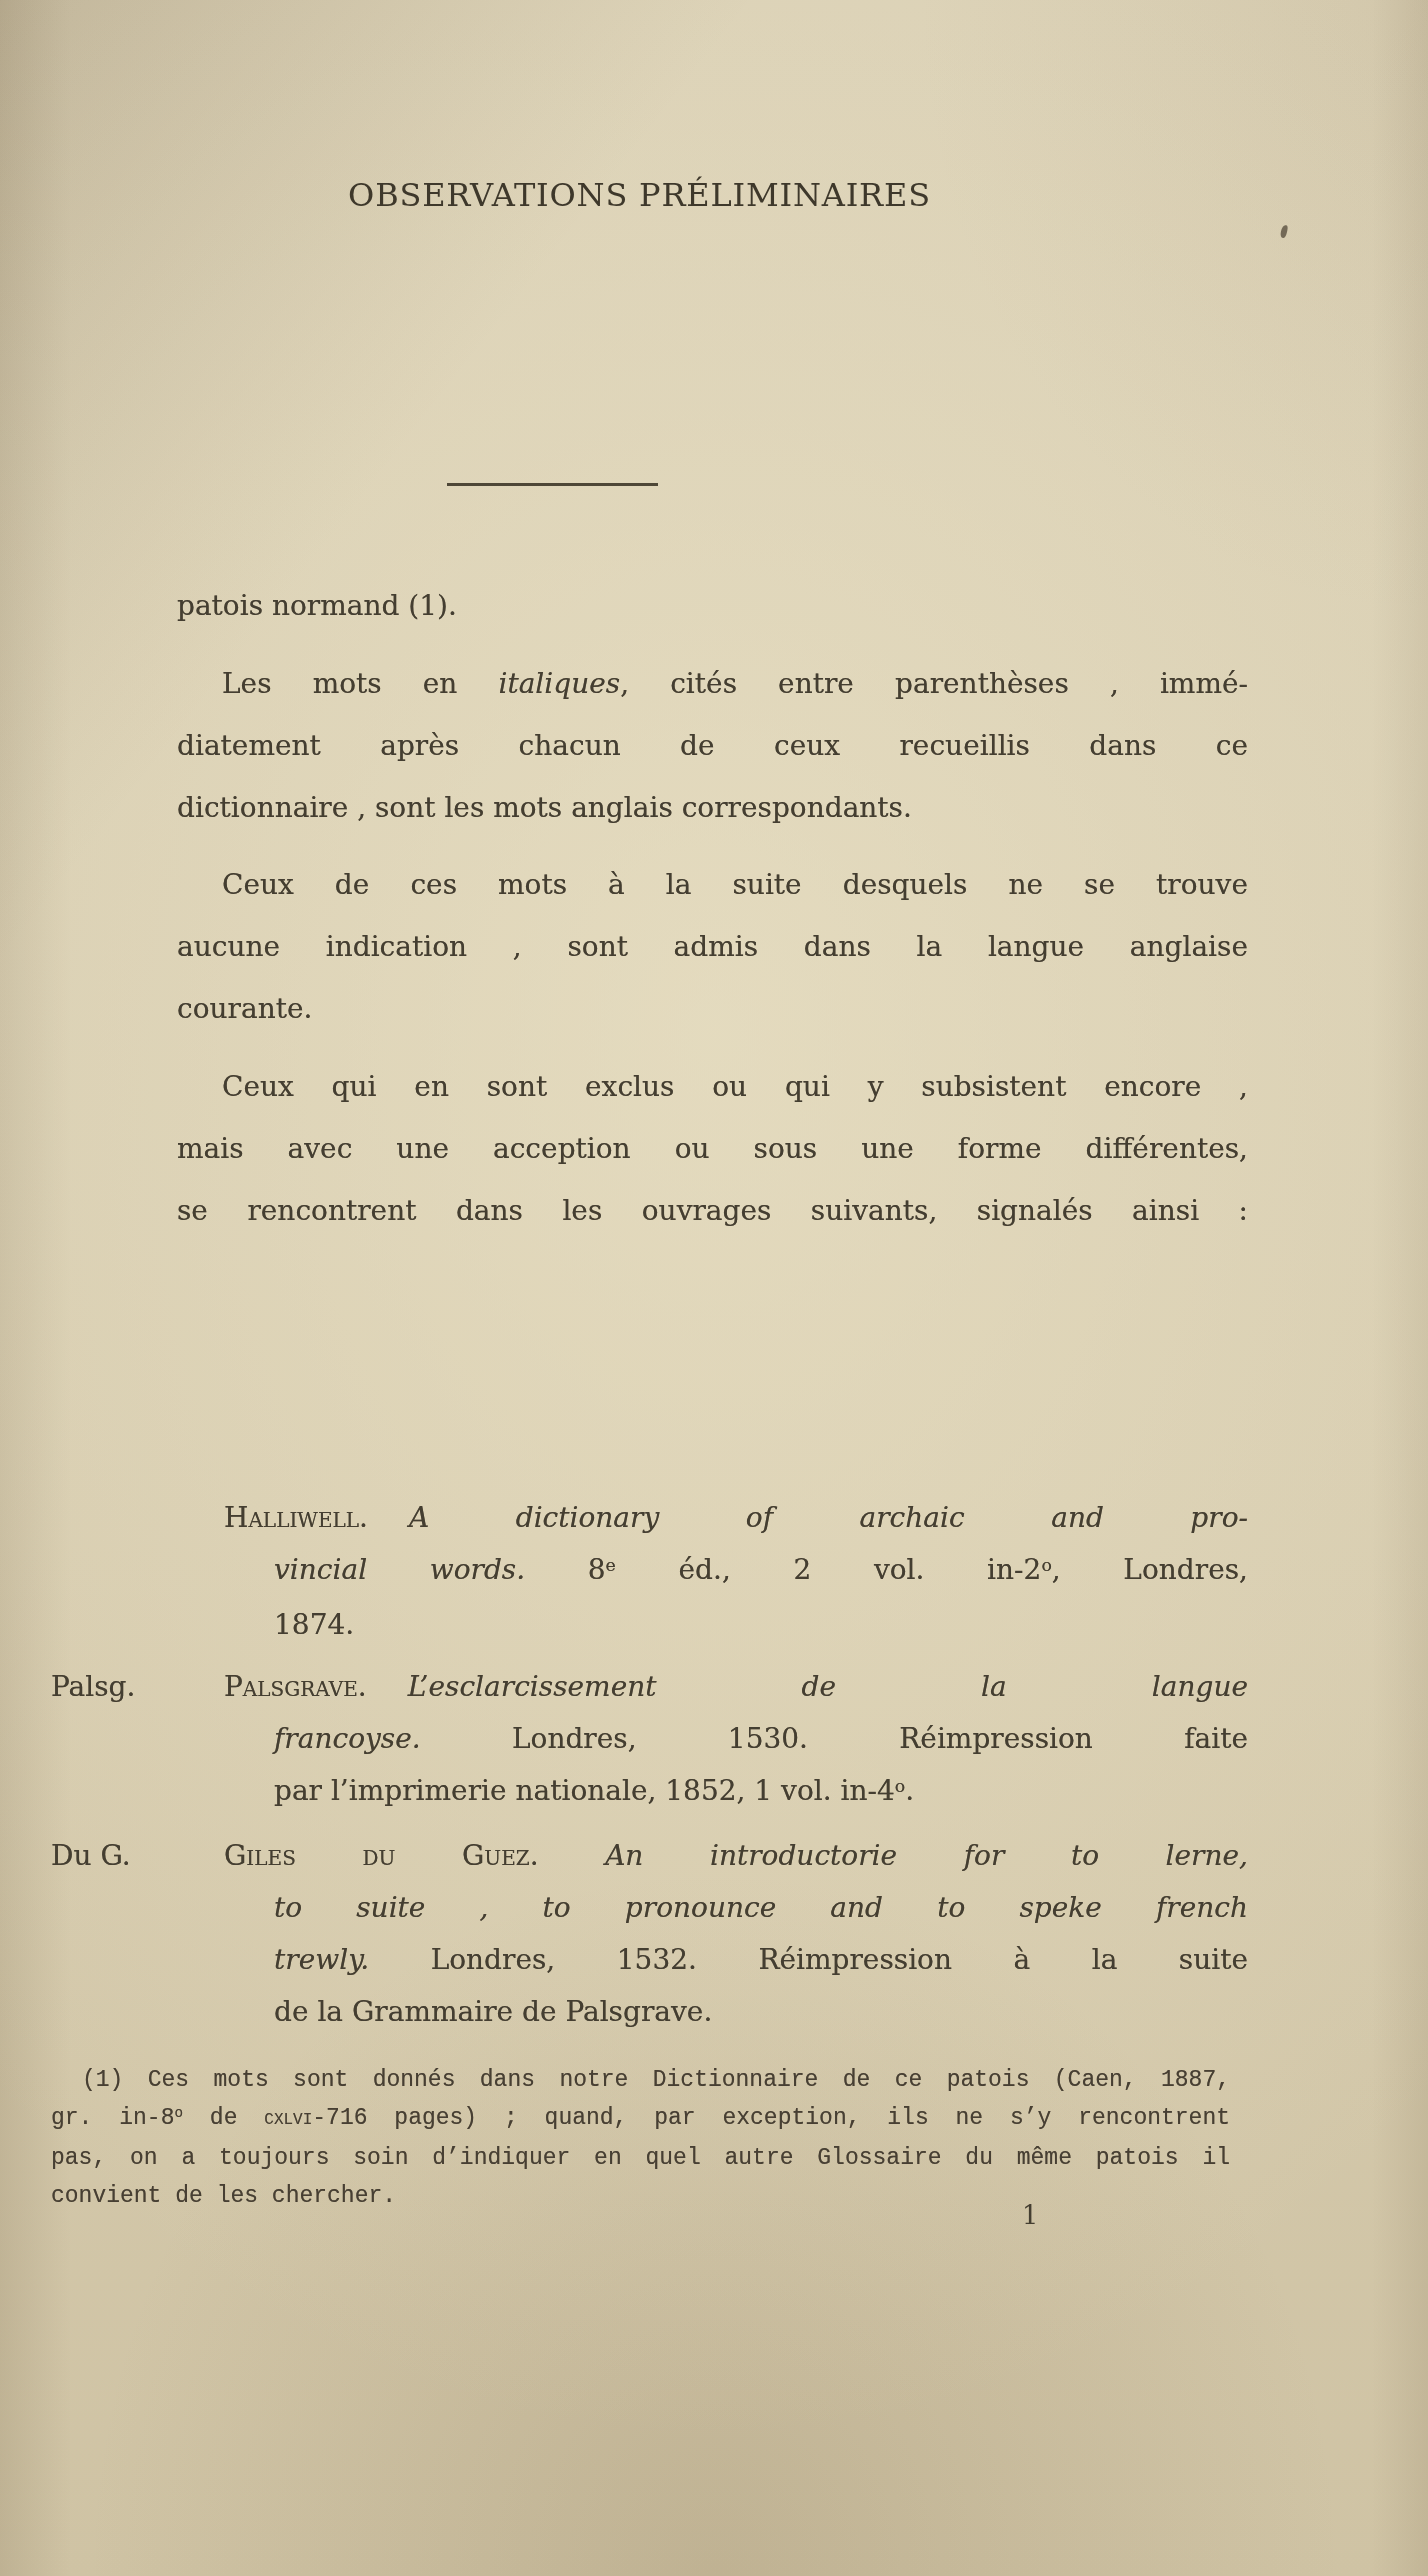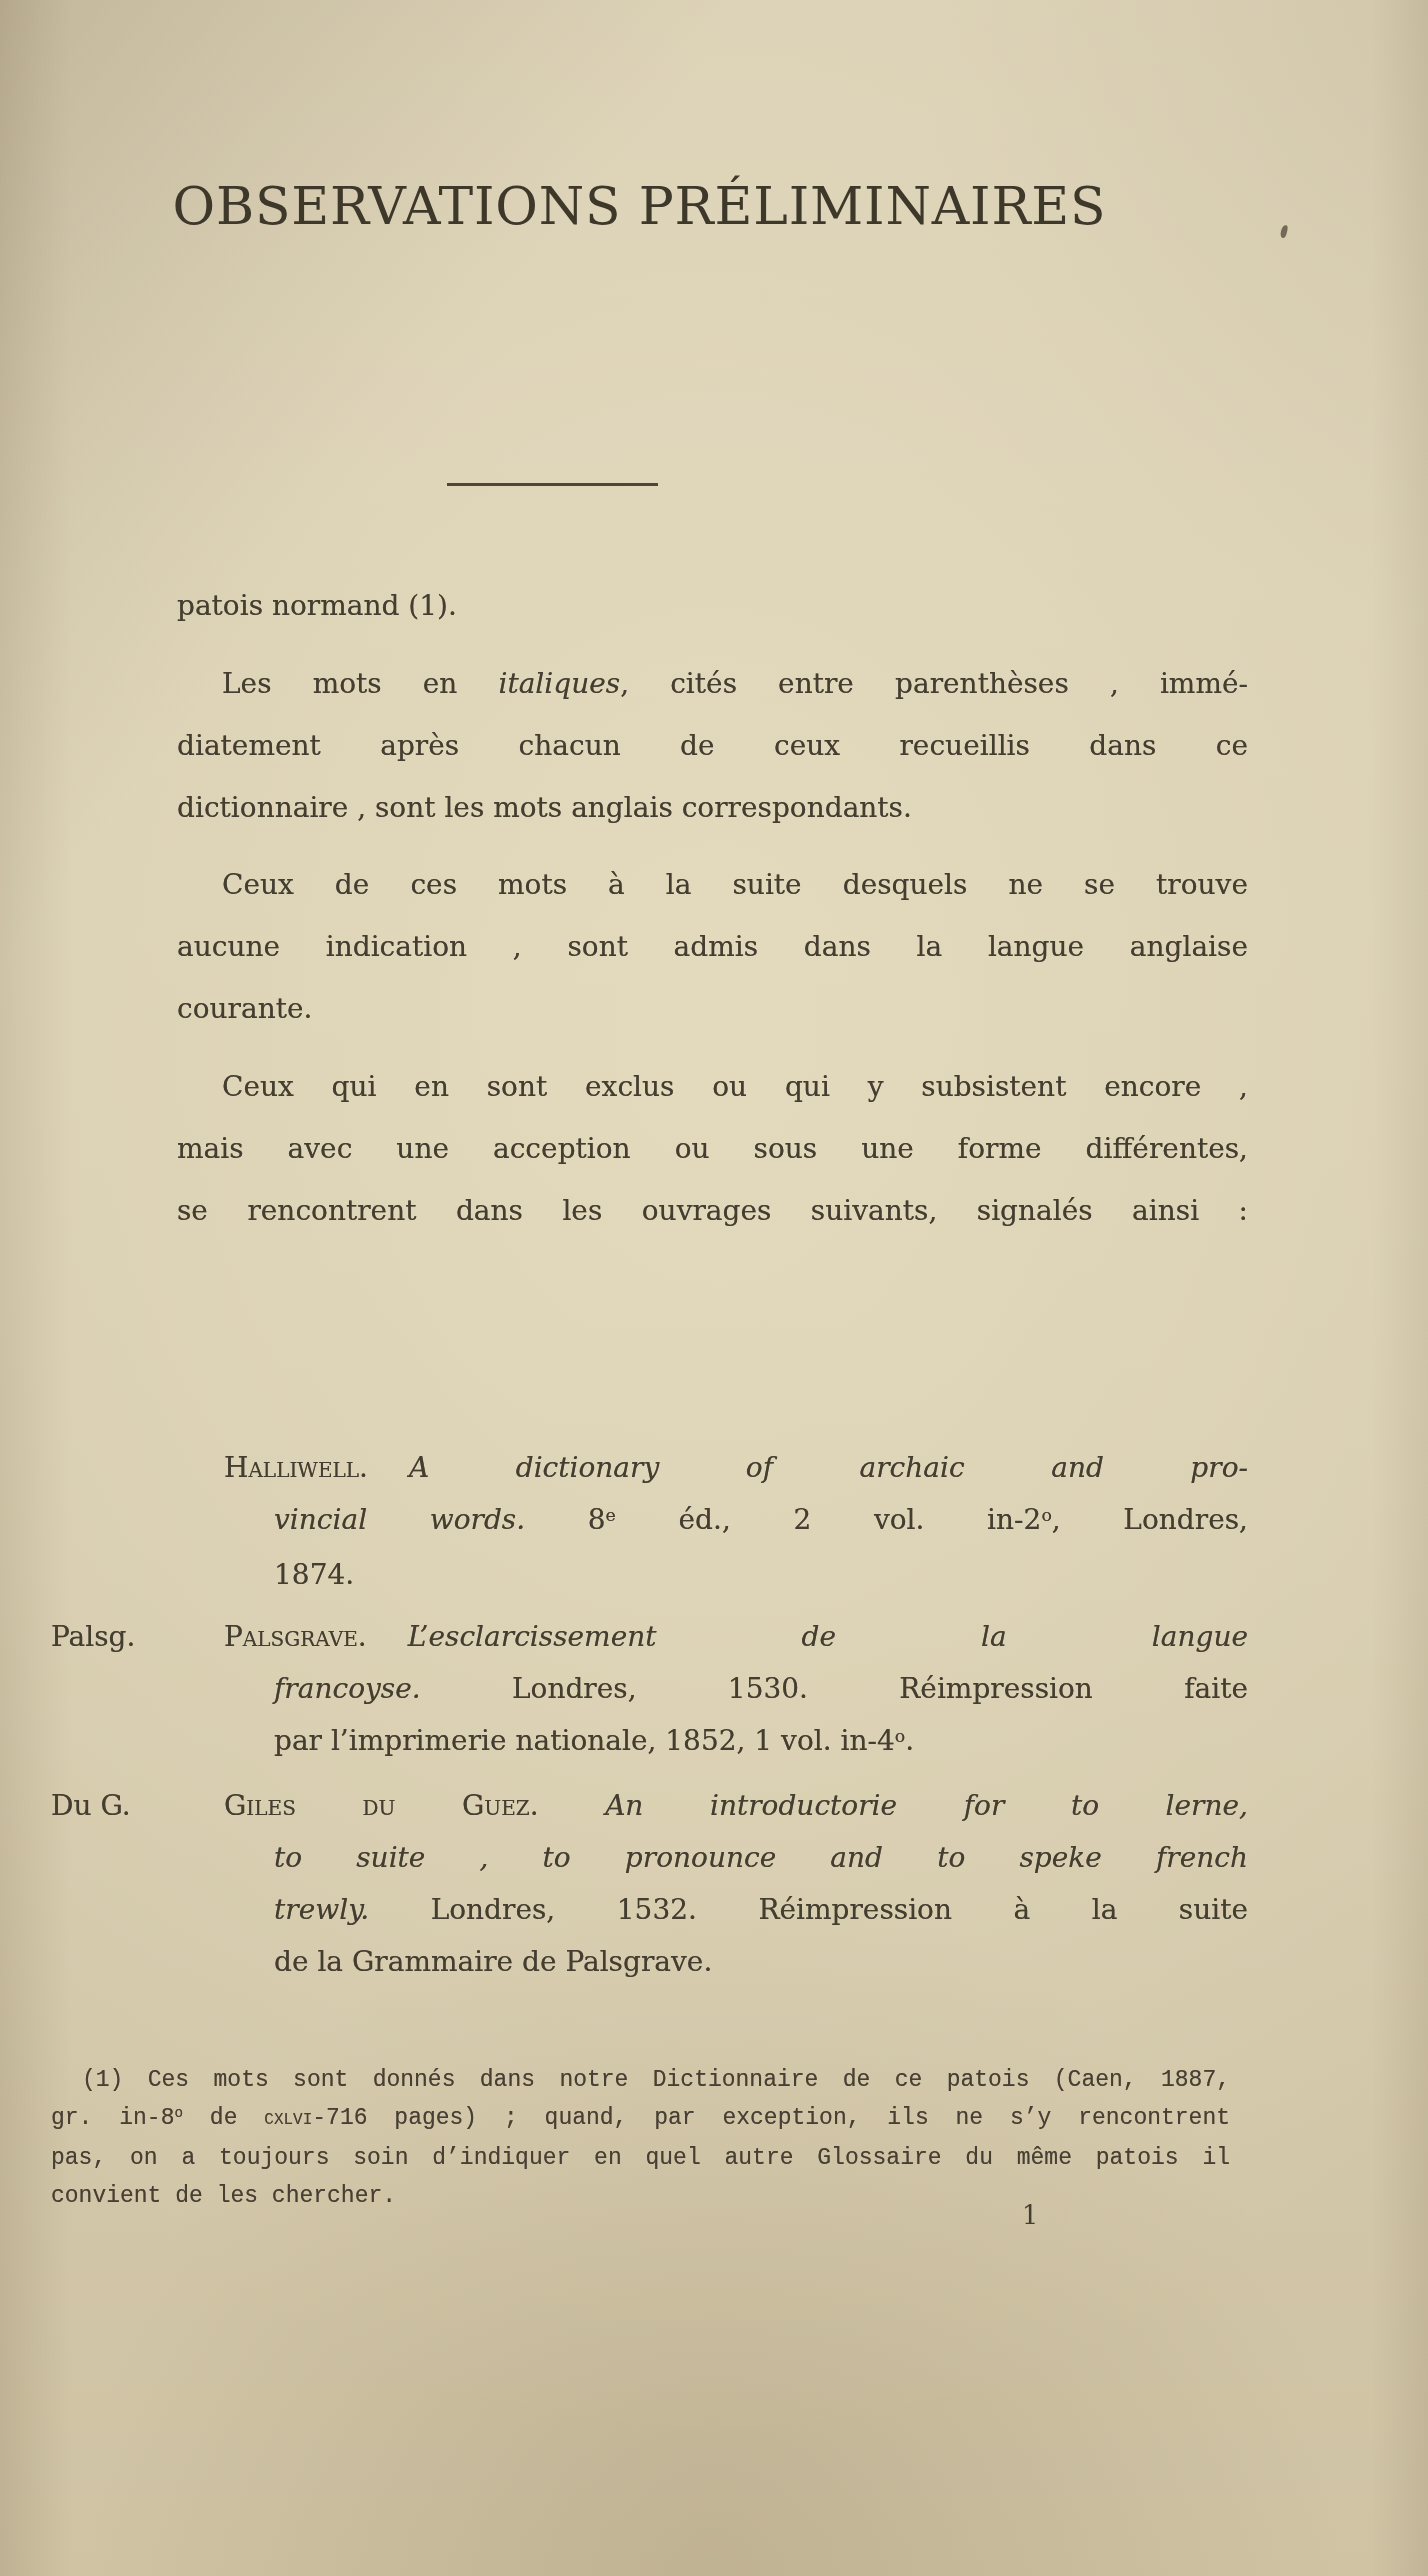--- a/index.html
+++ b/index.html
@@ -15,38 +15,38 @@
       radial-gradient(ellipse 140% 100% at 50% 40%, rgba(238,230,202,0.55) 0%, rgba(238,230,202,0) 55%),
       linear-gradient(128deg, rgba(104,86,57,0.22) 0%, rgba(104,86,57,0) 22%),
       radial-gradient(ellipse 60% 40% at 100% 0%, rgba(150,130,95,0.12), rgba(0,0,0,0) 60%),
       radial-gradient(ellipse 80% 50% at 50% 100%, rgba(120,100,68,0.18), rgba(0,0,0,0) 55%),
       linear-gradient(90deg, rgba(96,78,50,0.15) 0%, rgba(96,78,50,0) 5%, rgba(96,78,50,0) 96%, rgba(96,78,50,0.12) 100%),
       linear-gradient(#dad0b5 0%, #d6cbae 60%, #cfc3a4 100%);
     color: #443e31;
   }
   .title {
     position: absolute; top: 176px; left: 169px; width: 941px; margin: 0;
-    font-size: 52px; font-weight: normal; letter-spacing: 0.8px;
+    font-size: 32px; font-weight: normal; letter-spacing: 0.8px;
     text-align: center; color: #3e382b;
   }
   .divider {
     position: absolute; top: 483px; left: 447px;
     width: 211px; height: 2.5px; background: #4e4737;
   }
   .body-text {
     position: absolute; top: 575px; left: 177px; width: 1071px;
     font-size: 28px; line-height: 62px;
     text-shadow: 0 0 0.4px rgba(62,52,36,0.6);
   }
   .paragraph { margin: 0 0 15.7px 0; }
   .line { text-align: justify; text-align-last: justify; }
   .line.last { text-align-last: left; }
   .body-text .line.ind { text-indent: 45px; }
   .bib {
-    position: absolute; top: 1442px; left: 51px; width: 1197px;
+    position: absolute; top: 1492px; left: 51px; width: 1197px;
     font-size: 28px; line-height: 52px;
     text-shadow: 0 0 0.4px rgba(62,52,36,0.6);
   }
   .bib-entry { margin: 0 0 10px 0; }
   .bib .line { position: relative; padding-left: 173px; }
   .bib .line.cont { padding-left: 223px; }
   .bib-label { position: absolute; left: 0; top: 0; }
   .s-i  { font-style: italic; }
   .s-sc { font-variant: small-caps; }
   .s-sup { font-size: 62%; position: relative; top: -0.48em; }

